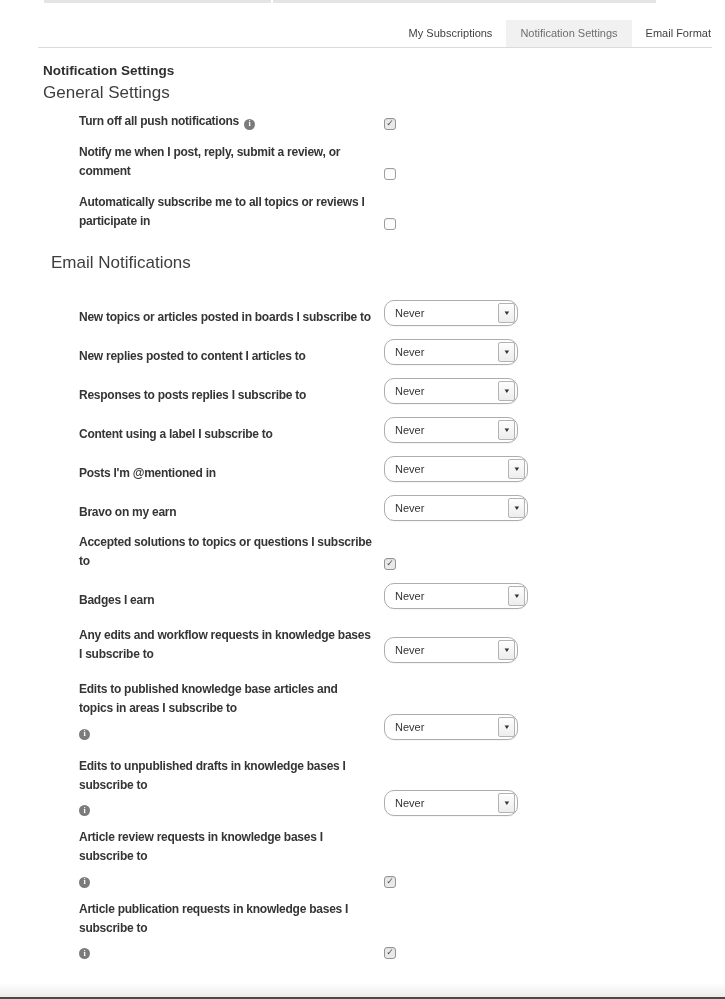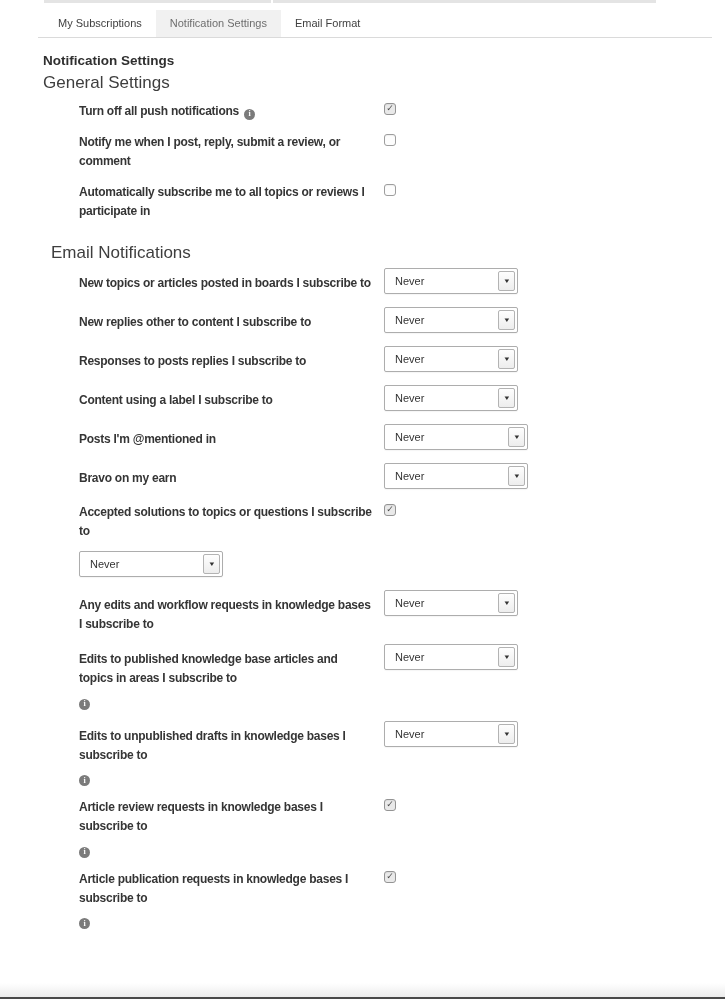--- a/index.html
+++ b/index.html
@@ -18,34 +18,34 @@
   }
   
   .top-strip{position:absolute;top:0;left:0;right:0;height:3px;}
   .top-strip .seg{position:absolute;top:0;height:3px;background:#e4e4e4;}
   .seg-1{left:44px;width:227px;}
   .seg-2{left:273px;width:83px;}
   .seg-3{left:356px;width:150px;background:var(--accent);}
   .seg-4{left:506px;width:150px;}
 
   
-  .tabs{display:flex;margin:10px 0 0 44px;}
+  .tabs{display:flex;margin:20px 0 0 44px;justify-content:flex-end;}
   .tab{height:27px;line-height:27px;padding:0 14px;font-size:11px;color:#3f3f3f;white-space:nowrap;cursor:pointer;}
   .tab.active{background:var(--tab-active-bg);color:#6e6e6e;}
   .tab-divider{height:1px;background:var(--divider);margin:0 13px 0 38px;}
 
   .content{padding:0 30px 0 43px;}
   .page-title{font-size:13.5px;font-weight:700;color:#2f2f2f;margin:15px 0 0;line-height:16px;}
   .section-label{font-size:17px;color:var(--muted);margin-top:7px;line-height:14px;}
   .section-label.email{margin-top:26px;margin-left:8px;}
   .section-label.notify{margin-top:12px;}
 
   .rows{margin-top:11px;}
-  .rows.email-rows{margin-top:8px;}
-  .row{display:flex;align-items:flex-start;margin:0 0 12px 36px;}
+  .rows.email-rows{margin-top:28px;}
+  .row{display:flex;align-items:flex-end;margin:0 0 12px 36px;}
   .email-rows .row{margin-bottom:11px;min-height:28px;}
   .row-left{width:305px;padding-right:10px;}
   .row.has-select .row-left{padding-top:5px;}
   .row-label{font-size:12px;font-weight:700;color:var(--label);line-height:18px;letter-spacing:-0.25px;}
   .row-control{display:flex;align-items:flex-start;}
   .row.has-checkbox .row-control{padding-top:2px;}
 
   
   .info-icon{display:inline-flex;align-items:center;justify-content:center;
     width:11px;height:11px;border-radius:50%;background:#7b7b7b;color:#fff;
@@ -56,21 +56,21 @@
 
   
   .checkbox{position:relative;display:inline-flex;align-items:center;justify-content:center;
     width:12px;height:12px;border:1px solid #9e9e9e;border-radius:3px;background:#fdfdfd;
     box-shadow:inset 0 1px 1px rgba(0,0,0,.06);cursor:pointer;}
   .checkbox .check-glyph{display:none;font-size:9px;color:#4e4e4e;line-height:1;margin-top:-1px;}
   .checkbox.checked{background:#e9e9e9;border-color:#949494;}
   .checkbox.checked .check-glyph{display:block;}
 
   
-  .select{position:relative;width:134px;height:26px;border:1px solid var(--border);border-radius:2px;
+  .select{position:relative;width:134px;height:26px;border:1px solid var(--border);border-radius:10px;
     background:#fff;display:flex;align-items:center;padding-left:10px;cursor:pointer;
     box-shadow:0 1px 1px rgba(0,0,0,.04);}
   .select.wide{width:144px;}
   .select-value{font-size:11px;color:#333;}
   .arrow-btn{position:absolute;right:2px;top:2px;bottom:2px;width:17px;
     border:1px solid #b3b3b3;border-radius:2px;background:linear-gradient(#fefefe,#ededed);
     display:flex;align-items:center;justify-content:center;cursor:pointer;}
   .arrow-glyph{font-size:6px;color:#333;line-height:1;transform:scaleX(1.3);}
 
   .bottom-strip{position:absolute;left:0;right:0;bottom:0;height:16px;
@@ -148,21 +148,21 @@
         <span class="select-value">Never</span>
         <span class="arrow-btn">
           <span class="arrow-glyph">▼</span>
         </span>
       </div>
 
     </div>
   </div>
       <div class="row has-select">
     <div class="row-left">
-      <span class="row-label">New replies other to content I subscribe to</span>
+      <span class="row-label">New replies posted to content I articles to</span>
       
     </div>
     <div class="row-control">
       <div class="select">
         <span class="select-value">Never</span>
         <span class="arrow-btn">
           <span class="arrow-glyph">▼</span>
         </span>
       </div>
 
@@ -234,20 +234,24 @@
       
     </div>
     <div class="row-control">
 
       <span class="checkbox checked">
         <span class="check-glyph">✓</span>
       </span>
     </div>
   </div>
       <div class="row has-select">
+    <div class="row-left">
+      <span class="row-label">Badges I earn</span>
+      
+    </div>
     <div class="row-control">
       <div class="select wide">
         <span class="select-value">Never</span>
         <span class="arrow-btn">
           <span class="arrow-glyph">▼</span>
         </span>
       </div>
 
     </div>
   </div>

